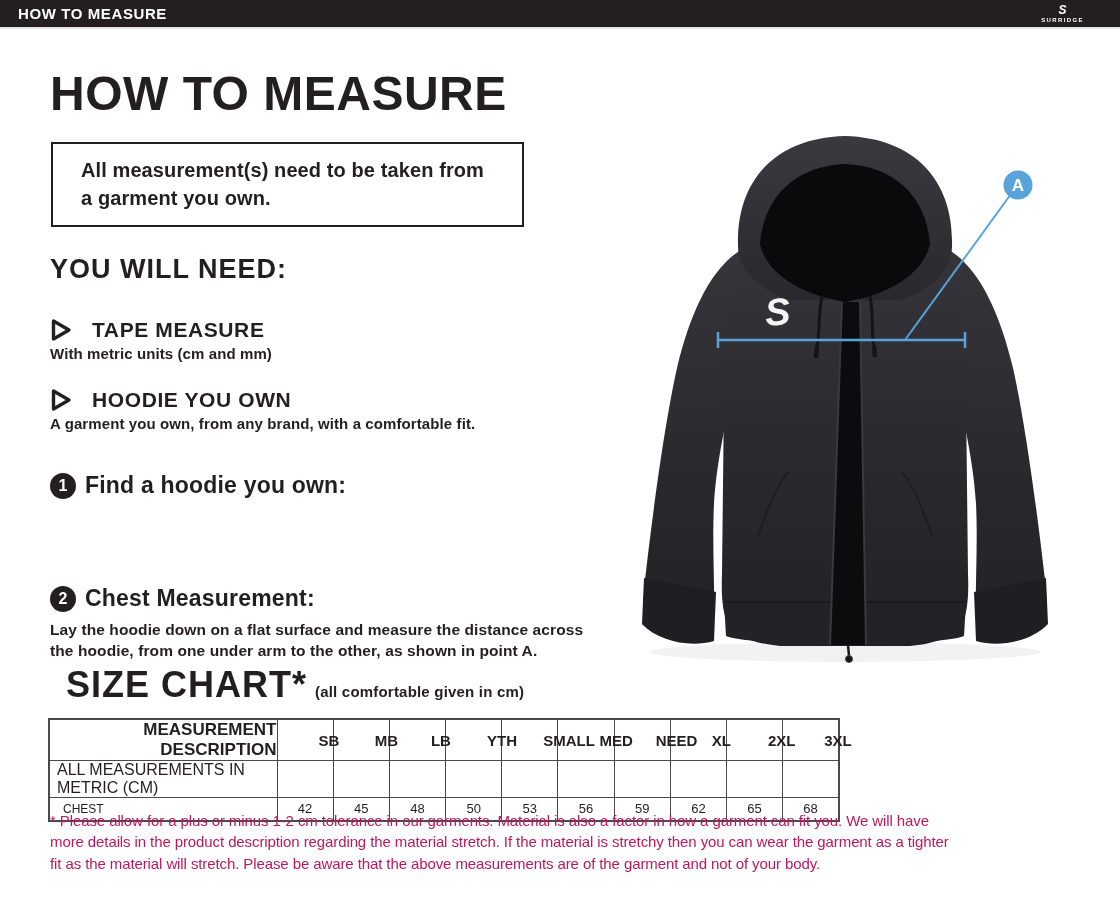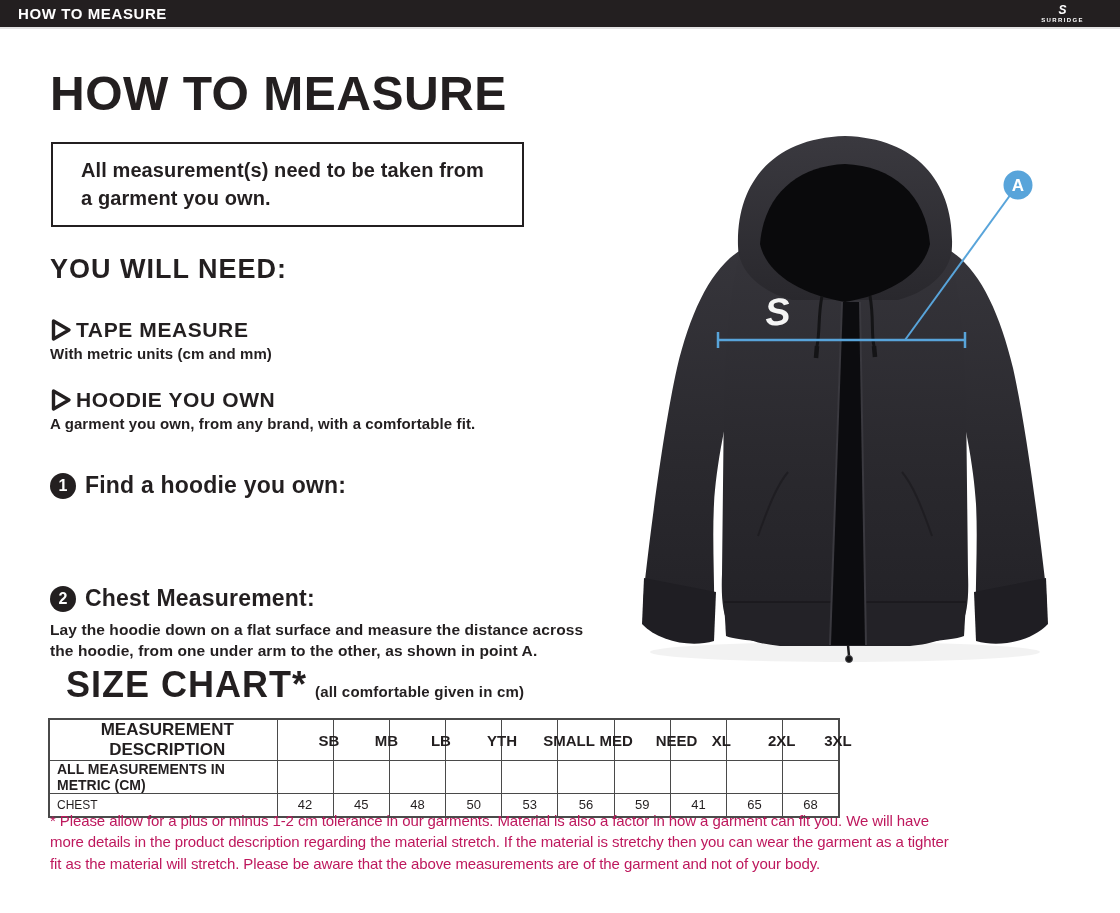--- a/index.html
+++ b/index.html
@@ -27,21 +27,21 @@
     position:absolute; left:51px; top:142px; width:473px; min-height:80px;
     border:2px solid #231f20; padding:13px 28px;
   }
   .notice-box p { font-size:20px; font-weight:700; line-height:1.38; letter-spacing:.1px; }
   .h2-need {
     position:absolute; left:50px; top:254px; font-size:27px; font-weight:800; letter-spacing:1px;
   }
   .need-item { position:absolute; left:50px; }
   .need-item.tape { top:318px; }
   .need-item.hoodie { top:388px; }
-  .need-head { display:flex; align-items:center; gap:4px; }
+  .need-head { display:flex; align-items:center; gap:20px; }
   .need-title { font-size:21px; font-weight:800; letter-spacing:.6px; }
   .need-desc { font-size:15px; font-weight:700; margin-top:3px; letter-spacing:.1px; }
   .tri-icon { width:22px; height:24px; flex:0 0 auto; }
   .step { position:absolute; left:50px; }
   .step.one { top:472px; }
   .step.two { top:585px; }
   .step-head { display:flex; align-items:center; gap:9px; }
   .step-badge {
     width:26px; height:26px; border-radius:50%; background:#231f20; color:#fff;
     font-weight:700; font-size:16px; display:flex; align-items:center; justify-content:center; flex:0 0 auto;
@@ -51,25 +51,25 @@
   .h2-chart { position:absolute; left:50px; top:664px; white-space:nowrap; }
   .h2-chart .big { font-size:36px; font-weight:800; letter-spacing:1px;margin-left:16px; }
   .h2-chart .sub { font-size:15px; font-weight:700; margin-left:8px; letter-spacing:.2px; }
   
   .size-table {
     position:absolute; left:48px; top:718px; width:792px;
     border-collapse:collapse; table-layout:fixed; border:2px solid #4a4a4a;
   }
   .size-table th, .size-table td { border:1px solid #4a4a4a; text-align:center; vertical-align:middle; }
   .size-table thead th { height:29px; font-size:15px; font-weight:700;padding-left:41px; }
-  .size-table thead th.desc { font-size:17px; text-align:center; padding-left:8px; }
-  .size-table tr.metric td { height:19px; font-size:14px; font-weight:700; }
+  .size-table thead th.desc { font-size:17px; text-align:right; padding-left:8px; }
+  .size-table tr.metric td { height:19px; font-size:16px; font-weight:400; }
   .size-table tr.metric td.desc { text-align:left; padding-left:7px; }
   .size-table tr.chest td { height:23px; font-size:13px; font-weight:400; }
-  .size-table tr.chest td.desc { text-align:left; padding-left:7px; font-size:12px; }
+  .size-table tr.chest td.desc { text-align:left; padding-left:13px; font-size:12px; }
   
   .disclaimer {
     position:absolute; left:50px; top:810px; width:908px;
     font-size:15px; font-weight:400; line-height:1.42; letter-spacing:-.1px; color:#be185d;
   }
   
   .figure { position:absolute; left:608px; top:96px; width:512px; height:570px; }
 </style>
 </head>
 <body>
@@ -176,21 +176,21 @@
       </tr>
       <tr class="chest">
         <td class="desc">CHEST</td>
         <td>42</td>
         <td>45</td>
         <td>48</td>
         <td>50</td>
         <td>53</td>
         <td>56</td>
         <td>59</td>
-        <td>41</td>
+        <td>62</td>
         <td>65</td>
         <td>68</td>
       </tr>
     </tbody>
   </table>
 
   <p class="disclaimer">* Please allow for a plus or minus 1-2 cm tolerance in our garments. Material is also a factor in how a garment can fit you. We will have more details in the product description regarding the material stretch.  If the material is stretchy then you can wear the garment as a tighter fit as the material will stretch.  Please be aware that the above measurements are of the garment and not of your body.</p>
 
   <svg class="figure" viewBox="0 0 512 570">
     <defs>

